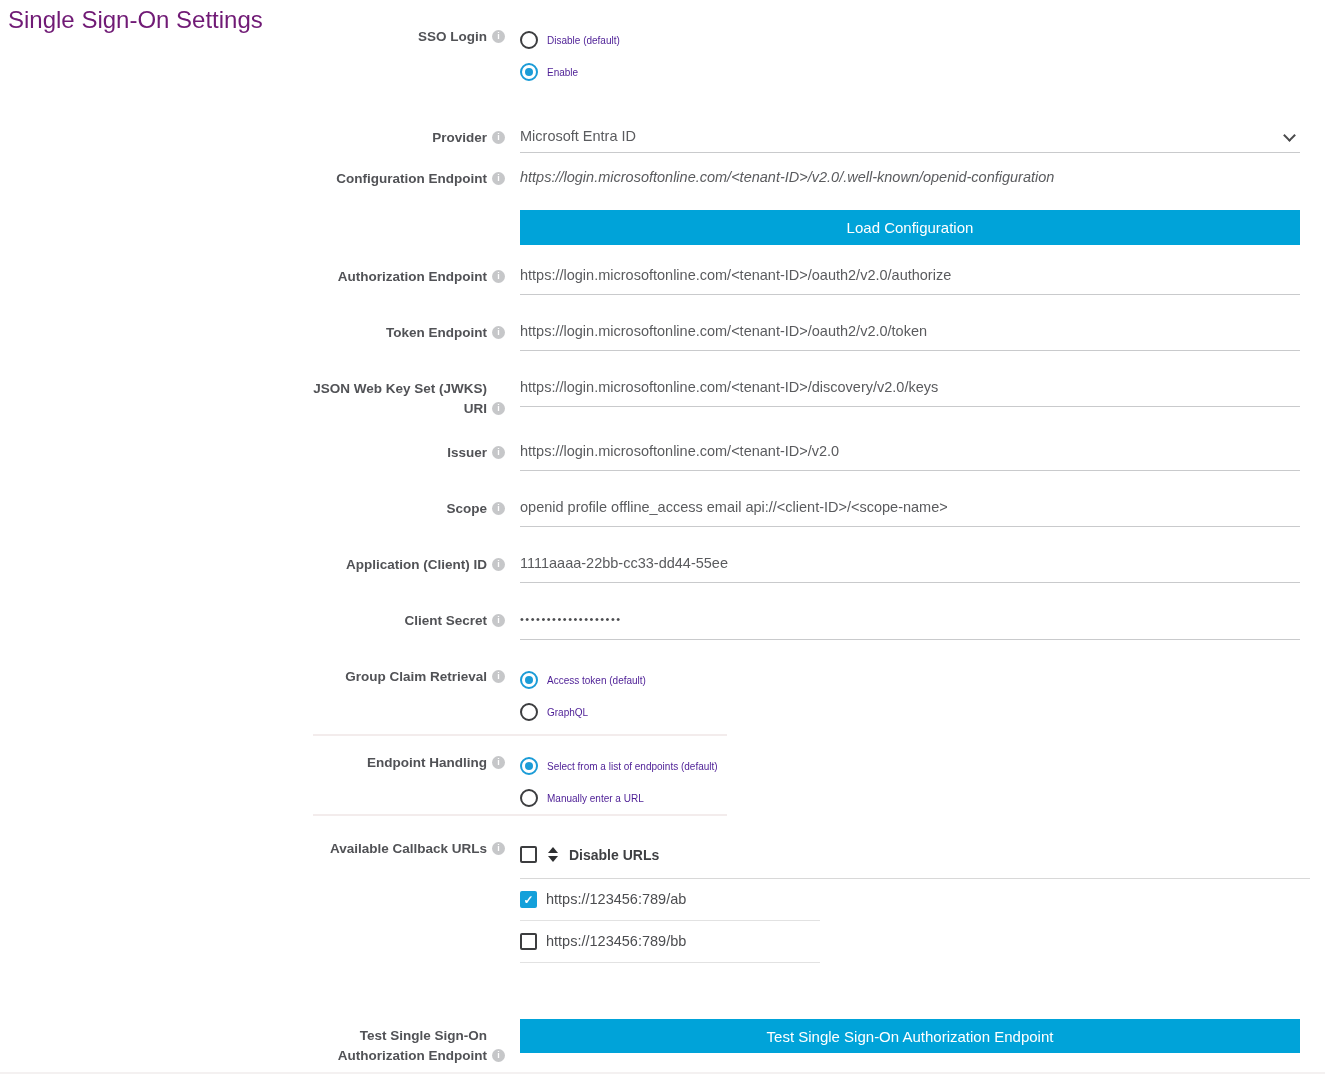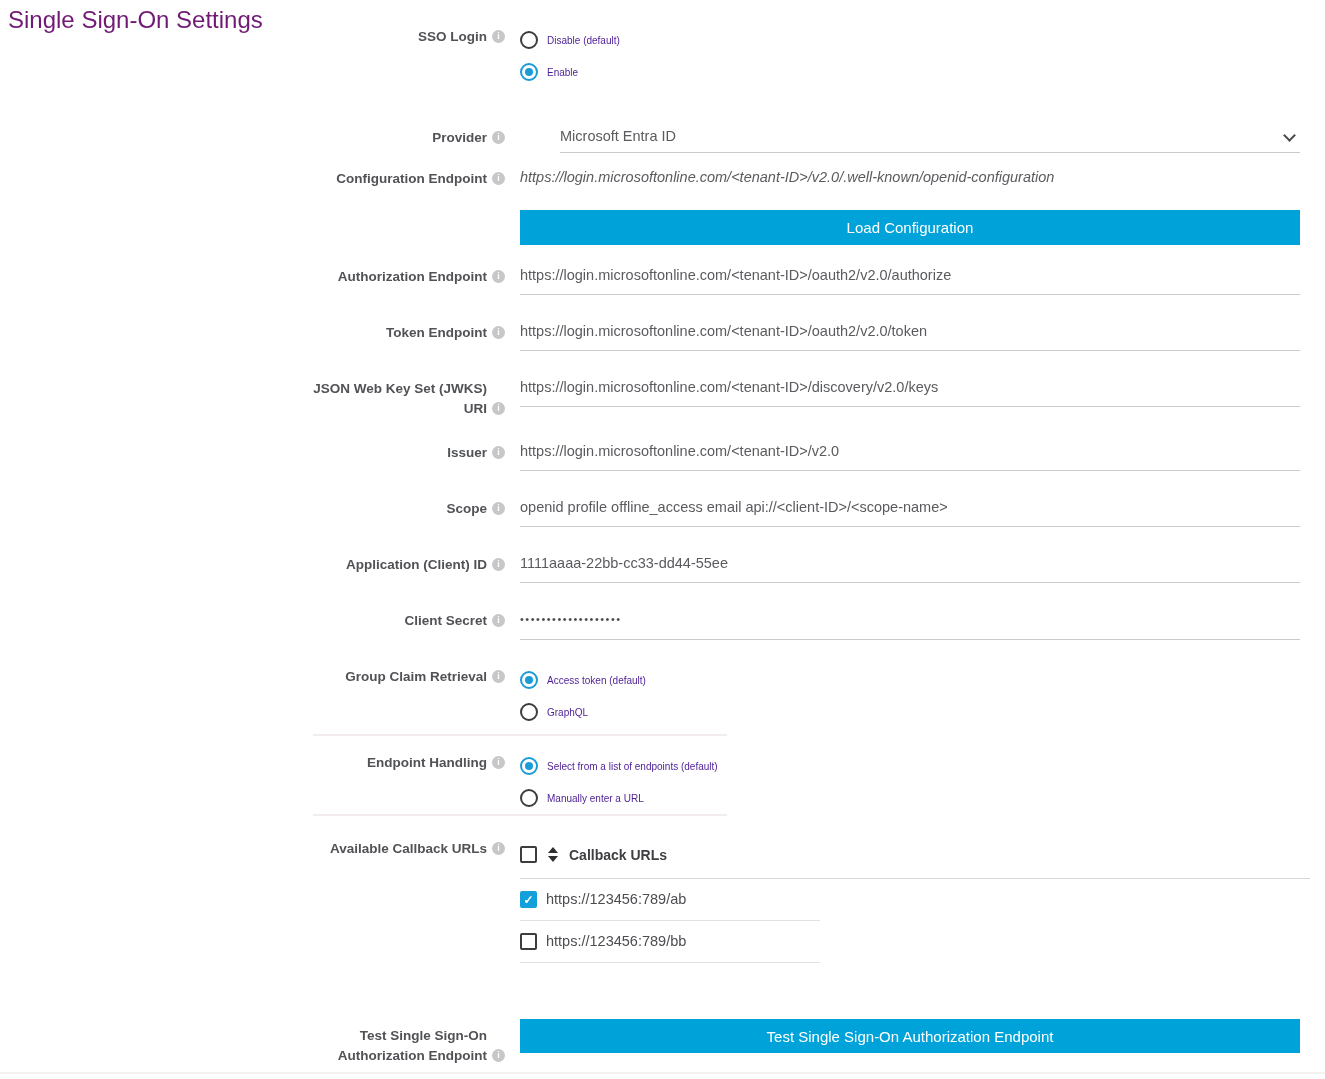--- a/index.html
+++ b/index.html
@@ -105,21 +105,21 @@
         <span class="radio-label">Enable</span>
       </div>
     </div>
   </div>
 
   <div class="form-row r-provider">
     <div class="label-cell">
       <span class="label-inner">Provider</span><span class="info-icon">i</span>
     </div>
     <div class="control-cell select-value">
-      <div class="value-underline" style="padding-bottom:8px;margin-left:40px;">Microsoft Entra ID</div>
+      <div class="value-underline" style="padding-bottom:8px;">Microsoft Entra ID</div>
       <span class="chevron"></span>
     </div>
   </div>
 
   <div class="form-row r-config">
     <div class="label-cell">
       <span class="label-inner">Configuration Endpoint</span><span class="info-icon">i</span>
     </div>
     <div class="control-cell">
       <div class="value-plain">https://login.microsoftonline.com/&lt;tenant-ID&gt;/v2.0/.well-known/openid-configuration</div>
@@ -230,21 +230,21 @@
     <div class="label-cell">
       <span class="label-inner">Available Callback URLs</span><span class="info-icon">i</span>
     </div>
     <div class="control-cell">
       <div class="cb-header">
         <span class="checkbox"></span>
         <span class="sort-icon">
           <span class="tri-up"></span>
           <span class="tri-down"></span>
         </span>
-        <span class="cb-header-label">Callback URLs</span>
+        <span class="cb-header-label">Disable URLs</span>
       </div>
       <div class="cb-row">
         <span class="checkbox checked"></span>
         <span class="cb-url">https://123456:789/ab</span>
       </div>
       <div class="cb-row">
         <span class="checkbox"></span>
         <span class="cb-url">https://123456:789/bb</span>
       </div>
     </div>

